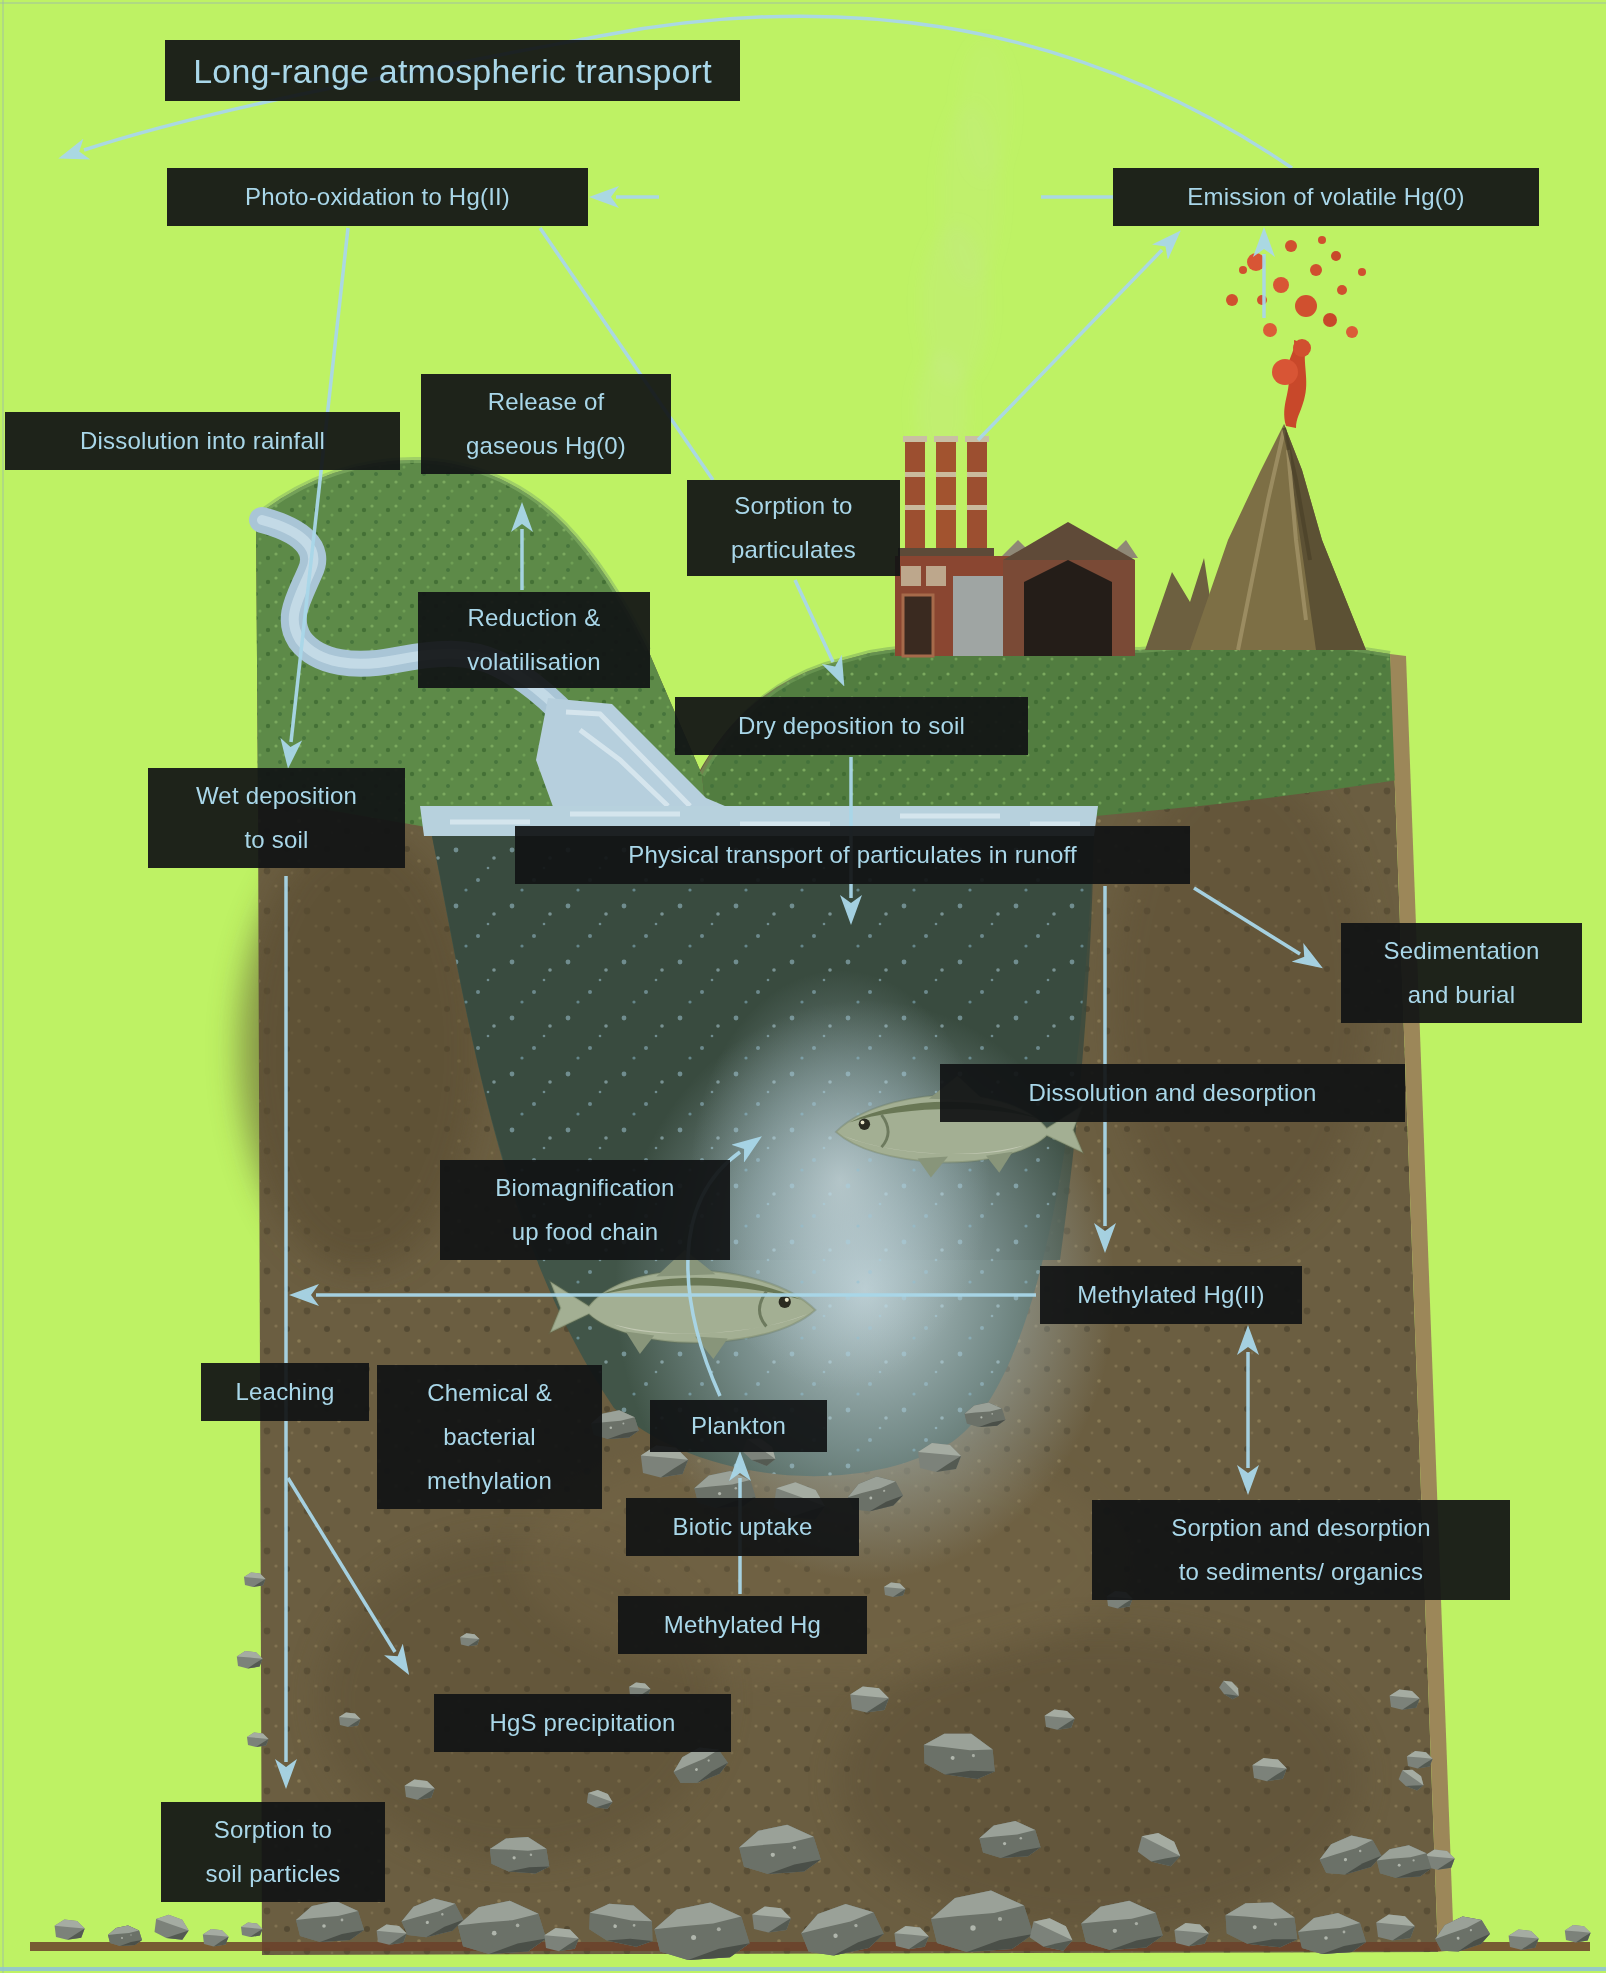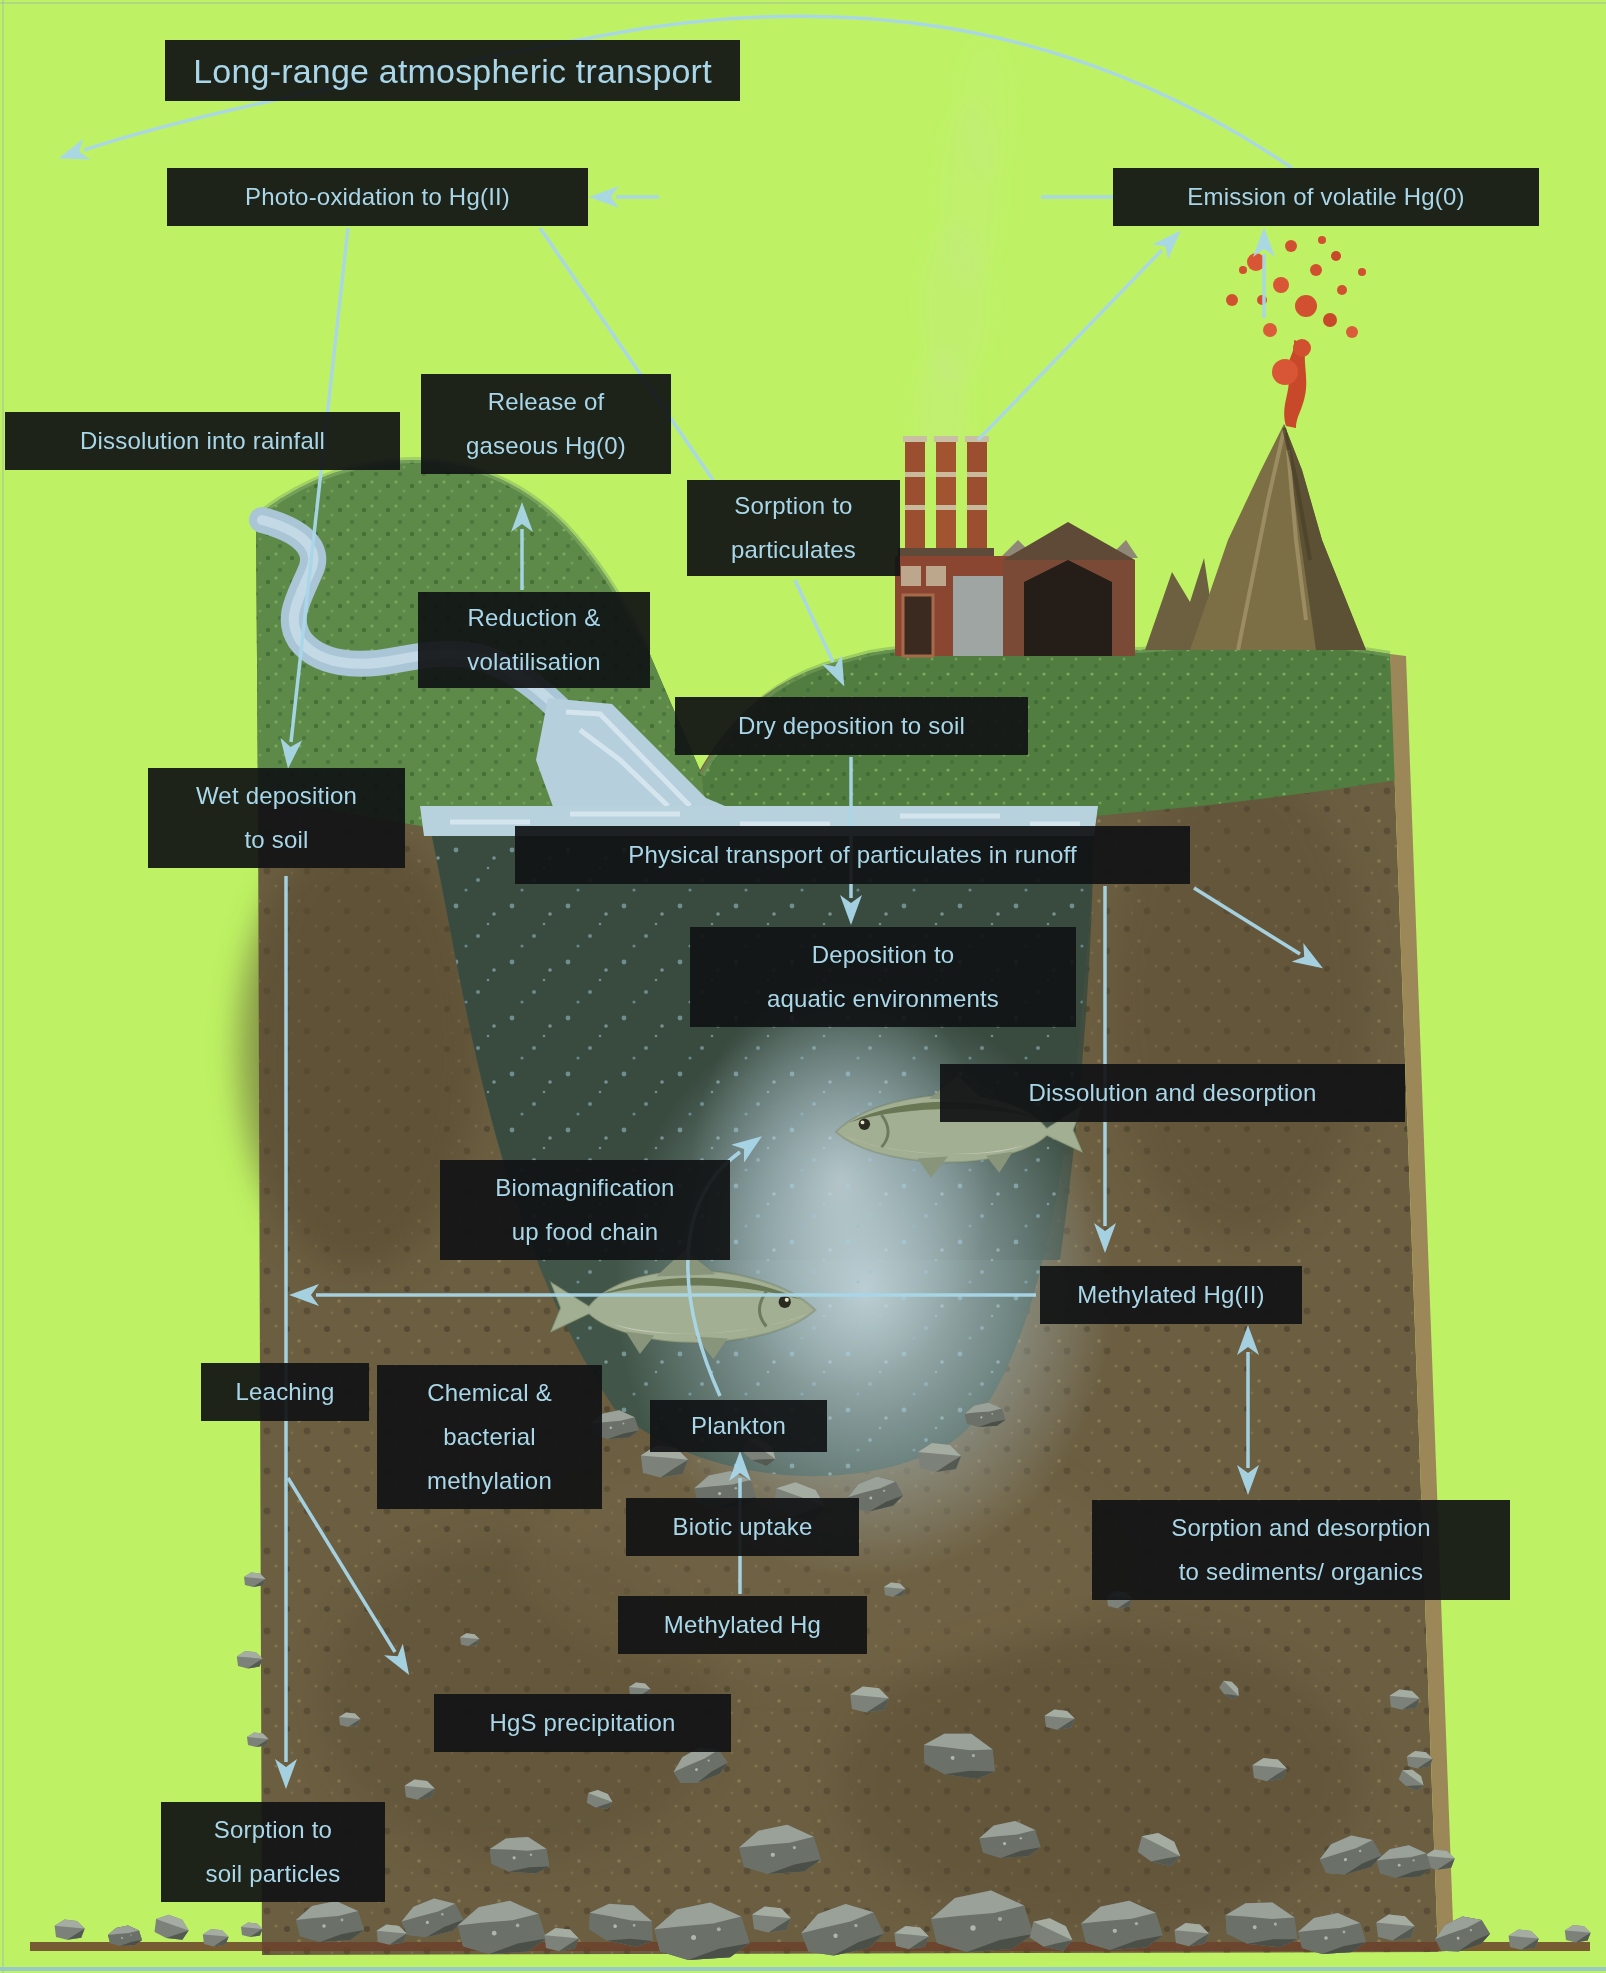--- a/index.html
+++ b/index.html
@@ -307,22 +307,22 @@
 <div class="label" style="left:421px;top:374px;width:250px;height:100px">Release of
 gaseous Hg(0)</div>
 <div class="label" style="left:687px;top:480px;width:213px;height:96px">Sorption to
 particulates</div>
 <div class="label" style="left:418px;top:592px;width:232px;height:96px">Reduction &amp;
 volatilisation</div>
 <div class="label" style="left:675px;top:697px;width:353px;height:58px">Dry deposition to soil</div>
 <div class="label" style="left:148px;top:768px;width:257px;height:100px">Wet deposition
 to soil</div>
 <div class="label" style="left:515px;top:826px;width:675px;height:58px">Physical transport of particulates in runoff</div>
-<div class="label" style="left:690px;top:927px;width:386px;height:100px">Deposition to
-aquatic environments</div>
+<div class="label" style="left:1341px;top:923px;width:241px;height:100px">Sedimentation
+and burial</div>
 <div class="label" style="left:940px;top:1064px;width:465px;height:58px">Dissolution and desorption</div>
 <div class="label" style="left:440px;top:1160px;width:290px;height:100px">Biomagnification
 up food chain</div>
 <div class="label" style="left:1040px;top:1266px;width:262px;height:58px">Methylated Hg(II)</div>
 <div class="label" style="left:201px;top:1363px;width:168px;height:58px">Leaching</div>
 <div class="label" style="left:377px;top:1365px;width:225px;height:144px">Chemical &amp;
 bacterial
 methylation</div>
 <div class="label" style="left:650px;top:1400px;width:177px;height:52px">Plankton</div>
 <div class="label" style="left:626px;top:1498px;width:233px;height:58px">Biotic uptake</div>

